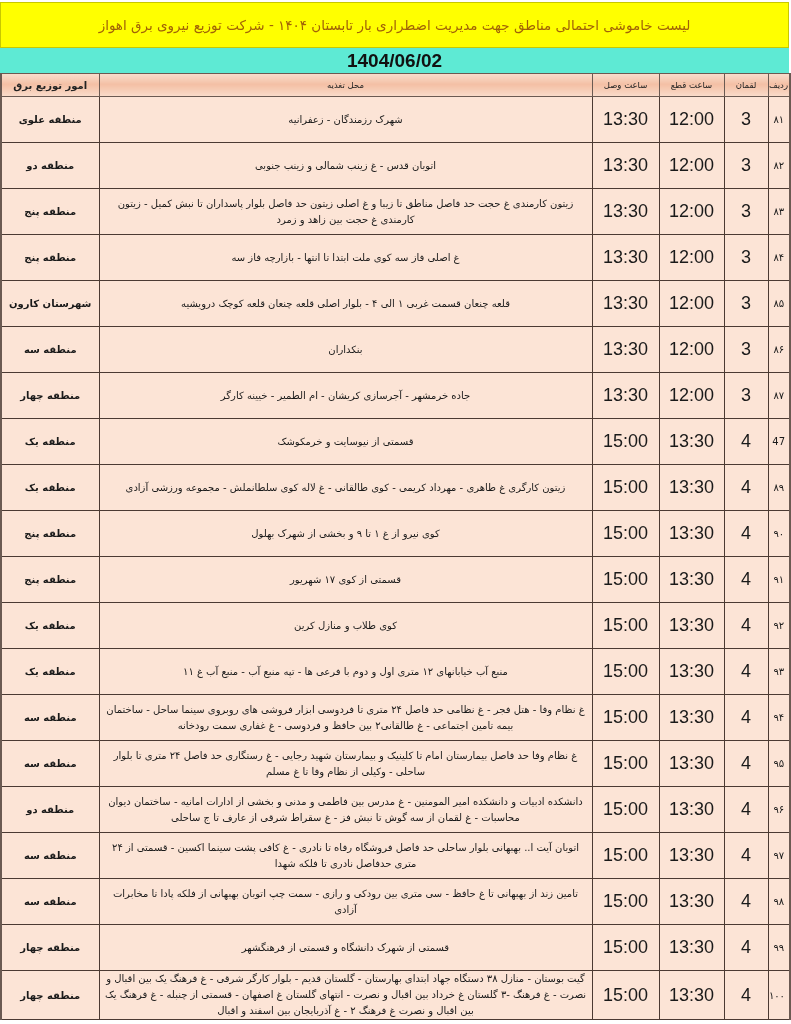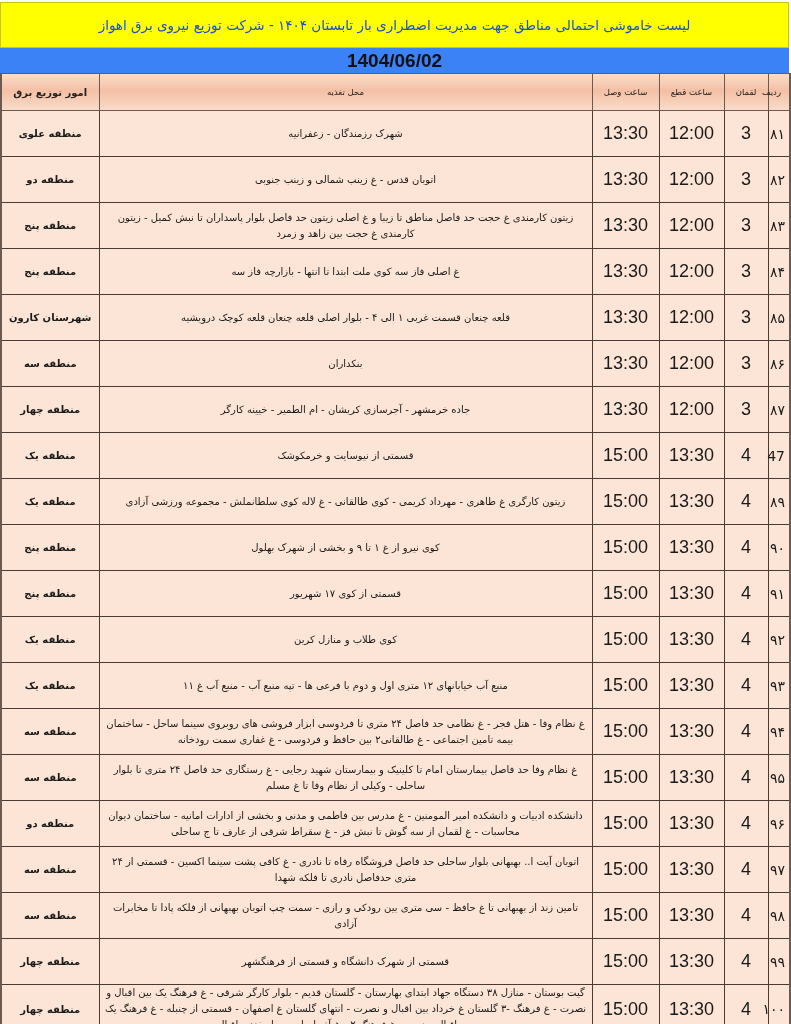--- a/index.html
+++ b/index.html
@@ -1,40 +1,40 @@
 <!DOCTYPE html>
 <html><head>
 <meta charset="utf-8">
 <style>
   html, body { margin: 0; padding: 0; background: #ffffff; }
   body { width: 791px; height: 1024px; overflow: hidden; font-family: "DejaVu Sans", sans-serif; position: relative; }
   .sheet { position: absolute; left: 0; top: 2px; width: 789px; }
   .title-bar {
     height: 44px; background: #ffff00; border: 1px solid #c8c800;
     display: flex; align-items: center; justify-content: center;
-    direction: rtl; font-size: 13.5px; color: #1d4ed8;
+    direction: rtl; font-size: 13.5px; color: #a16207;
   }
   .date-bar {
-    height: 25px; background: #3b82f6; display: flex; align-items: center; justify-content: center;
+    height: 25px; background: #5eead4; display: flex; align-items: center; justify-content: center;
     font-family: "Liberation Sans", sans-serif; font-weight: bold; font-size: 19px; color: #111;
   }
   table.grid {
     border-collapse: collapse; width: 789px; table-layout: fixed; direction: rtl;
   }
   table.grid th {
     height: 20px; font-weight: normal; font-size: 8.5px; color: #222;
     background: linear-gradient(to bottom, #f9dccb 0%, #f4bfa4 45%, #f9dccb 100%);
-    border: 1px solid #6b5a52; padding: 8px; margin-left: 32px;
+    border: 1px solid #6b5a52; padding: 1px; margin-left: 32px;
   }
   table.grid th.region-h { font-weight: bold; font-size: 10px; }
   table.grid td {
     height: 45px; background: #fce4d6; border: 1px solid #4b3a33; text-align: center;
     padding: 0 4px; color: #1a1a1a;
   }
-  td.row-no { font-size: 14px; }
+  td.row-no { font-size: 10px; }
   td.block, td.time { font-family: "Liberation Sans", sans-serif; font-weight: normal; font-size: 18px; }
   td.desc { font-size: 10px; line-height: 16px; direction: rtl; }
   td.region { font-size: 10px; font-weight: bold; direction: rtl; }
   table.grid tr > *:first-child { border-right: 2px solid #6b5a52; }
   table.grid tr > *:last-child { border-left: 2px solid #6b5a52; }
 </style>
 </head>
 <body>
 
 <div class="sheet">

